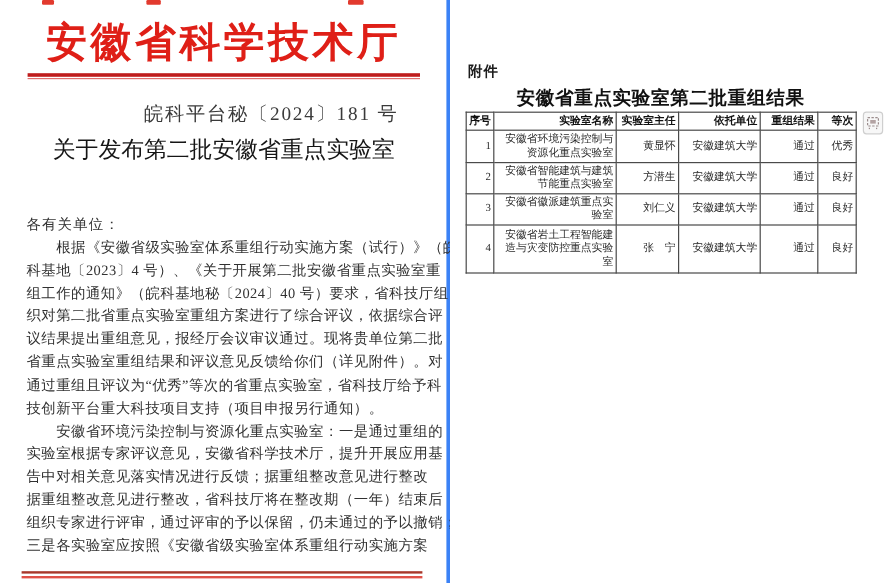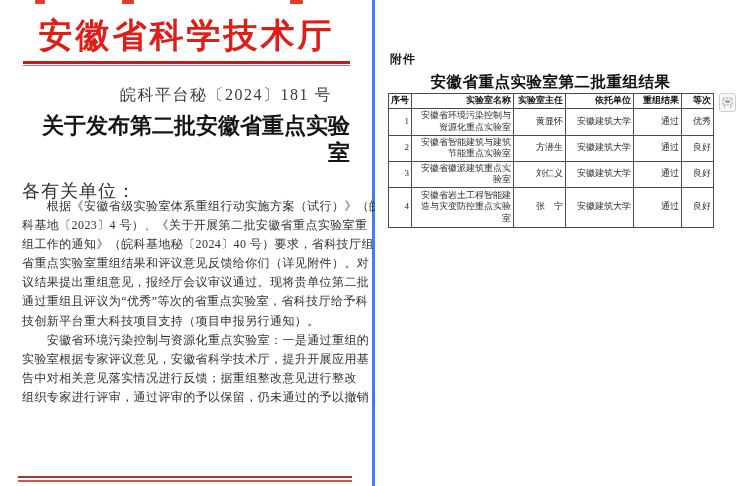--- a/index.html
+++ b/index.html
@@ -17,23 +17,23 @@
     position:absolute;left:23px;top:13px;width:327px;text-align:center;
     font-size:34px;font-weight:bold;color:#df1f17;letter-spacing:3px;white-space:nowrap;
   }
   .red-rule{position:absolute;left:23px;top:61px;width:327px;}
   .red-rule .thick{height:2.5px;background:#bf1d1d;}
   .red-rule .thin{height:1.5px;background:#e26d6d;margin-top:1px;}
   .doc-number{
     position:absolute;left:0;top:85px;width:332px;text-align:right;
     font-size:16px;color:#3a3a3a;letter-spacing:1.5px;white-space:nowrap;
   }
-  .notice-title{position:absolute;left:23px;top:112px;width:327px;text-align:right;
-    font-weight:bold;color:#151515;font-size:22px;line-height:27px;}
-  .salutation{position:absolute;left:22px;top:179px;font-size:18px;color:#333;letter-spacing:1px;white-space:nowrap;}
+  .notice-title{position:absolute;left:23px;top:112px;width:327px;text-align:center;
+    font-weight:normal;color:#151515;font-size:19px;line-height:27px;}
+  .salutation{position:absolute;left:22px;top:179px;font-size:12px;color:#333;letter-spacing:1px;white-space:nowrap;}
   .body-text{position:absolute;left:22px;top:197px;width:332px;}
   .body-line{
     font-size:12px;line-height:19.1px;height:19.1px;color:#313131;
     letter-spacing:0.4px;white-space:nowrap;
   }
   .bottom-rule{position:absolute;left:18px;top:476px;width:334px;}
   .bottom-rule .thick{height:2px;background:#a8372a;}
   .bottom-rule .thin{height:2px;background:#e05047;margin-top:1.5px;}
   
   .page-right{position:absolute;left:375px;top:0;width:362px;height:486px;background:#fff;}
@@ -84,28 +84,31 @@
     <div class="notice-title">
       <div>关于发布第二批安徽省重点实验室</div>
     </div>
 
     <div class="salutation">各有关单位：</div>
 
     <div class="body-text" id="body-lines">
         <div class="body-line">　　根据《安徽省级实验室体系重组行动实施方案（试行）》（皖</div>
         <div class="body-line">科基地〔2023〕4 号）、《关于开展第二批安徽省重点实验室重</div>
         <div class="body-line">组工作的通知》（皖科基地秘〔2024〕40 号）要求，省科技厅组</div>
+        <div class="body-line">织对第二批省重点实验室重组方案进行了综合评议，依据综合评</div>
+        <div class="body-line">议结果提出重组意见，报经厅会议审议通过。现将贵单位第二批</div>
         <div class="body-line">省重点实验室重组结果和评议意见反馈给你们（详见附件）。对</div>
-        <div class="body-line">议结果提出重组意见，报经厅会议审议通过。现将贵单位第二批</div>
         <div class="body-line">通过重组且评议为“优秀”等次的省重点实验室，省科技厅给予科</div>
         <div class="body-line">技创新平台重大科技项目支持（项目申报另行通知）。</div>
         <div class="body-line">　　安徽省环境污染控制与资源化重点实验室：一是通过重组的</div>
         <div class="body-line">实验室根据专家评议意见，安徽省科学技术厅，提升开展应用基</div>
         <div class="body-line">告中对相关意见落实情况进行反馈；据重组整改意见进行整改</div>
+        <div class="body-line">据重组整改意见进行整改，省科技厅将在整改期（一年）结束后</div>
         <div class="body-line">组织专家进行评审，通过评审的予以保留，仍未通过的予以撤销；</div>
+        <div class="body-line">三是各实验室应按照《安徽省级实验室体系重组行动实施方案</div>
       </div>
 
     <div class="bottom-rule">
       <div class="thick"></div>
         <div class="thin"></div>
     </div>
   </div>
 
   <div class="page-right">
     <div class="attachment-label">附件</div>

